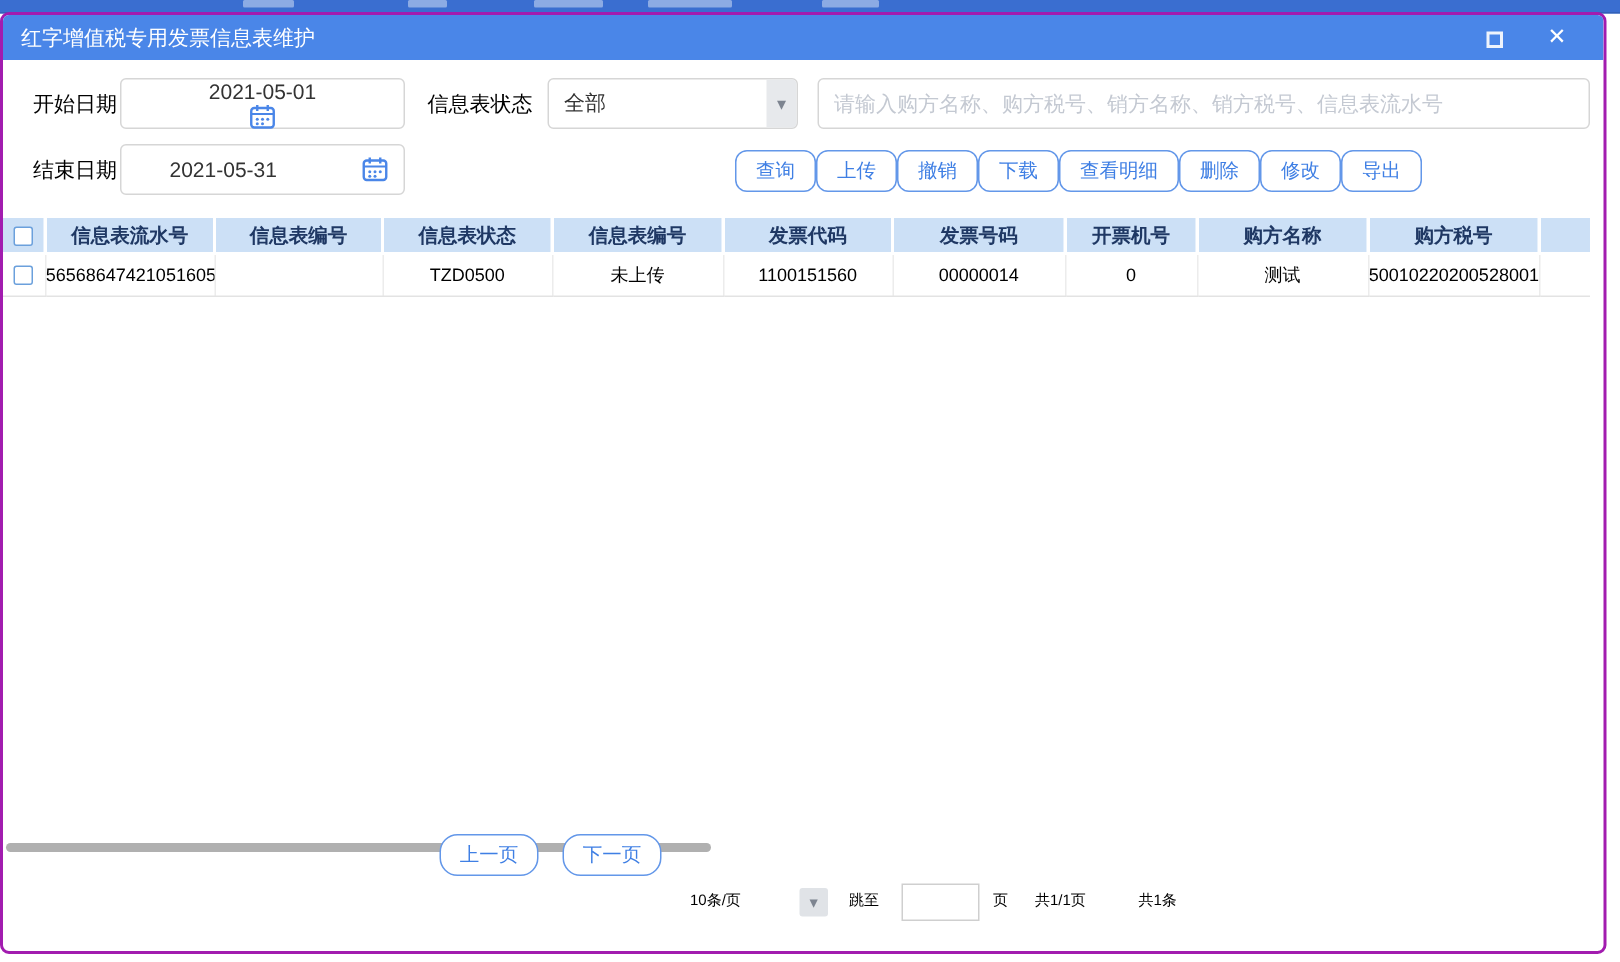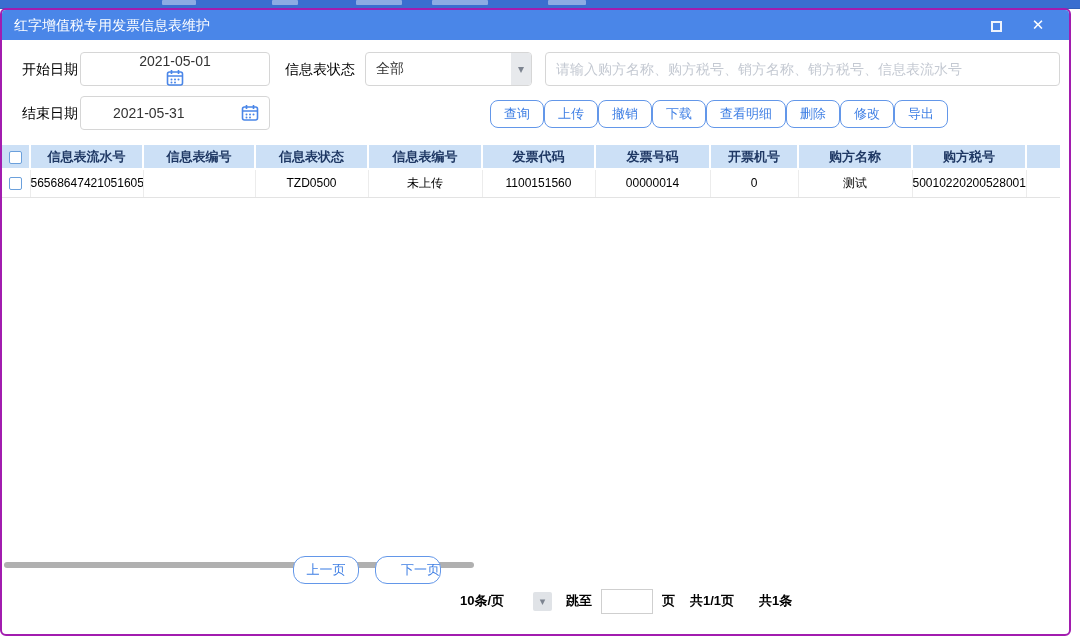--- a/index.html
+++ b/index.html
@@ -48,21 +48,21 @@
              border-right:1px solid #ececec; border-bottom:1px solid #e3e3e3; overflow:hidden; white-space:nowrap; }
   .grid td:last-child { border-right:none; }
   .cb { display:inline-block; width:13px; height:13px; border:1px solid #6ba0dc; border-radius:2px; background:#fff; vertical-align:middle; }
 
   
   .hscroll { position:absolute; left:2px; top:552px; width:470px; height:6px; background:#b0b0b0; border-radius:3px; }
 
   
   .pgbtn { position:absolute; top:546px; width:66px; height:28px; background:#fff; border:1px solid #6397e9; border-radius:12px;
            color:#3f7fe4; font-size:13px; text-align:center; line-height:26px; cursor:pointer; }
-  .pgtext { position:absolute; top:577px; height:28px; line-height:28px; font-size:13px; font-weight:bold; color:#000; }
+  .pgtext { position:absolute; top:577px; height:28px; line-height:28px; font-size:10px; font-weight:normal; color:#000; }
   .pg-chev { position:absolute; left:531px; top:582px; width:19px; height:19px; background:#e0e3e7; color:#7d8490;
              font-size:11px; display:flex; align-items:center; justify-content:center; border-radius:2px; }
   .jumpinput { position:absolute; left:599px; top:579px; width:52px; height:25px; border:1px solid #cfcfcf; font-size:14px; text-align:center; }
 </style>
 </head>
 <body>
 
 <div class="topstrip">
   <span class="frag" style="left:162px;width:34px;"></span>
   <span class="frag" style="left:272px;width:26px;"></span>
@@ -174,21 +174,21 @@
       <td>测试</td>
       <td>50010220200528001</td>
       <td></td>
     </tr>
   </tbody>
     </table>
 
   <div class="hscroll"></div>
 
   <button class="pgbtn" style="left:291px;">上一页</button>
-  <button class="pgbtn" style="left:373px;text-align:right;">下一页</button>
+  <button class="pgbtn" style="left:373px;">下一页</button>
   <span class="pgtext" style="left:458px;">10条/页</span>
   <span class="pg-chev">
       <span>▾</span>
     </span>
   <span class="pgtext" style="left:564px;">跳至</span>
   <input class="jumpinput" value="" style="">
   <span class="pgtext" style="left:660px;">页</span>
   <span class="pgtext" style="left:688px;">共1/1页</span>
   <span class="pgtext" style="left:757px;">共1条</span>
 

